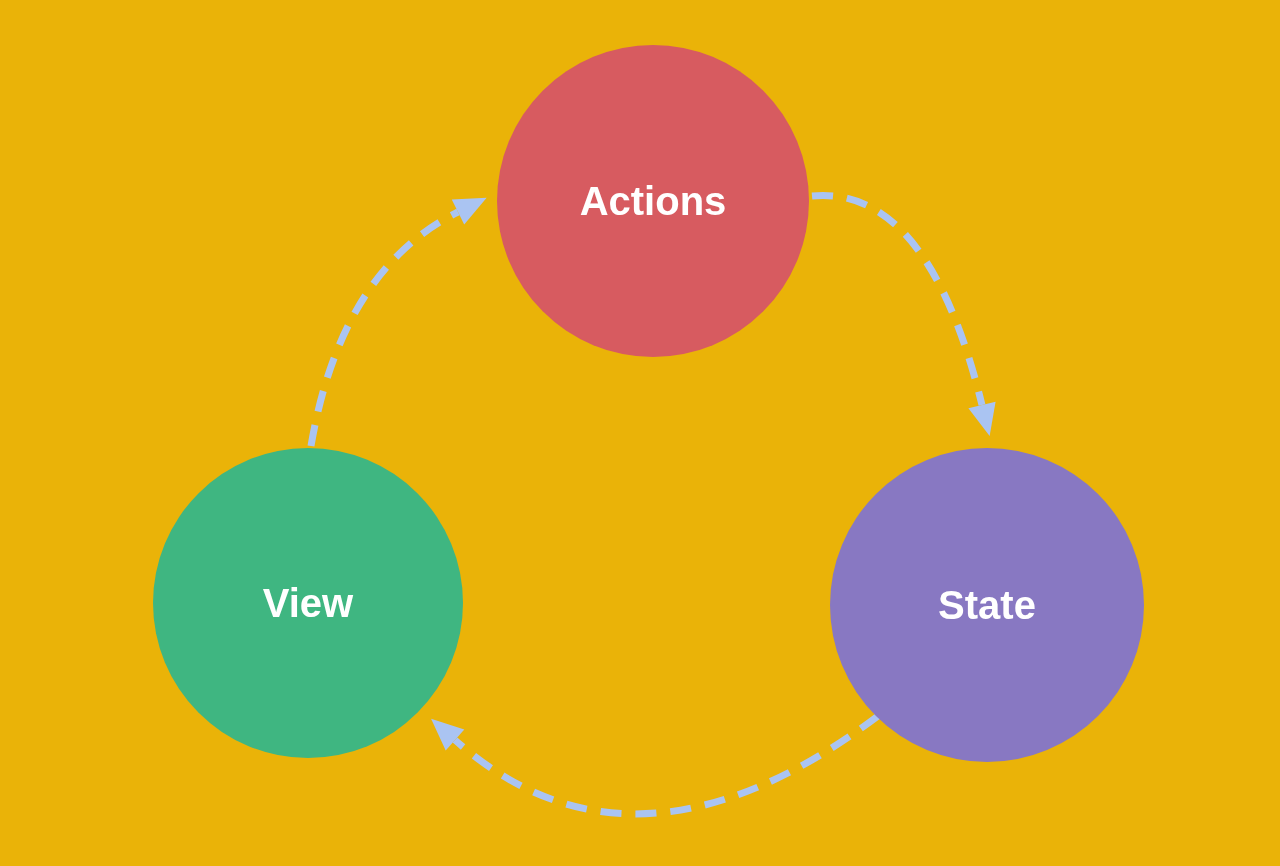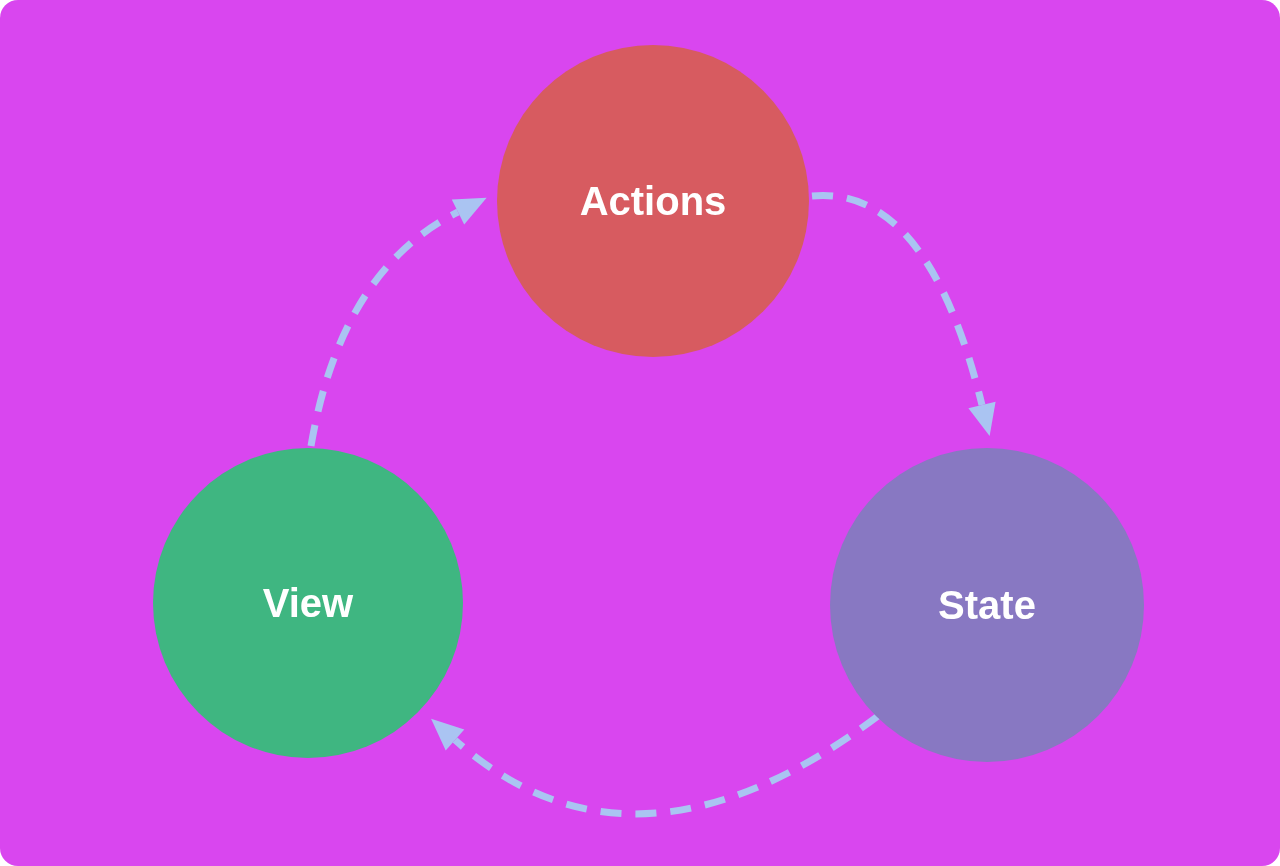--- a/index.html
+++ b/index.html
@@ -8,22 +8,21 @@
     background: #ffffff;
     width: 1280px;
     height: 866px;
     overflow: hidden;
     font-family: "Liberation Sans", sans-serif;
   }
   .stage {
     position: relative;
     width: 1280px;
     height: 866px;
-    background: #d946ef;
-    border-radius: 18px;
+    background: #eab308;
   }
   svg.flow {
     display: block;
     width: 1280px;
     height: 866px;
   }
   .edge {
     fill: none;
     stroke-width: 7;
     stroke-linecap: butt;

